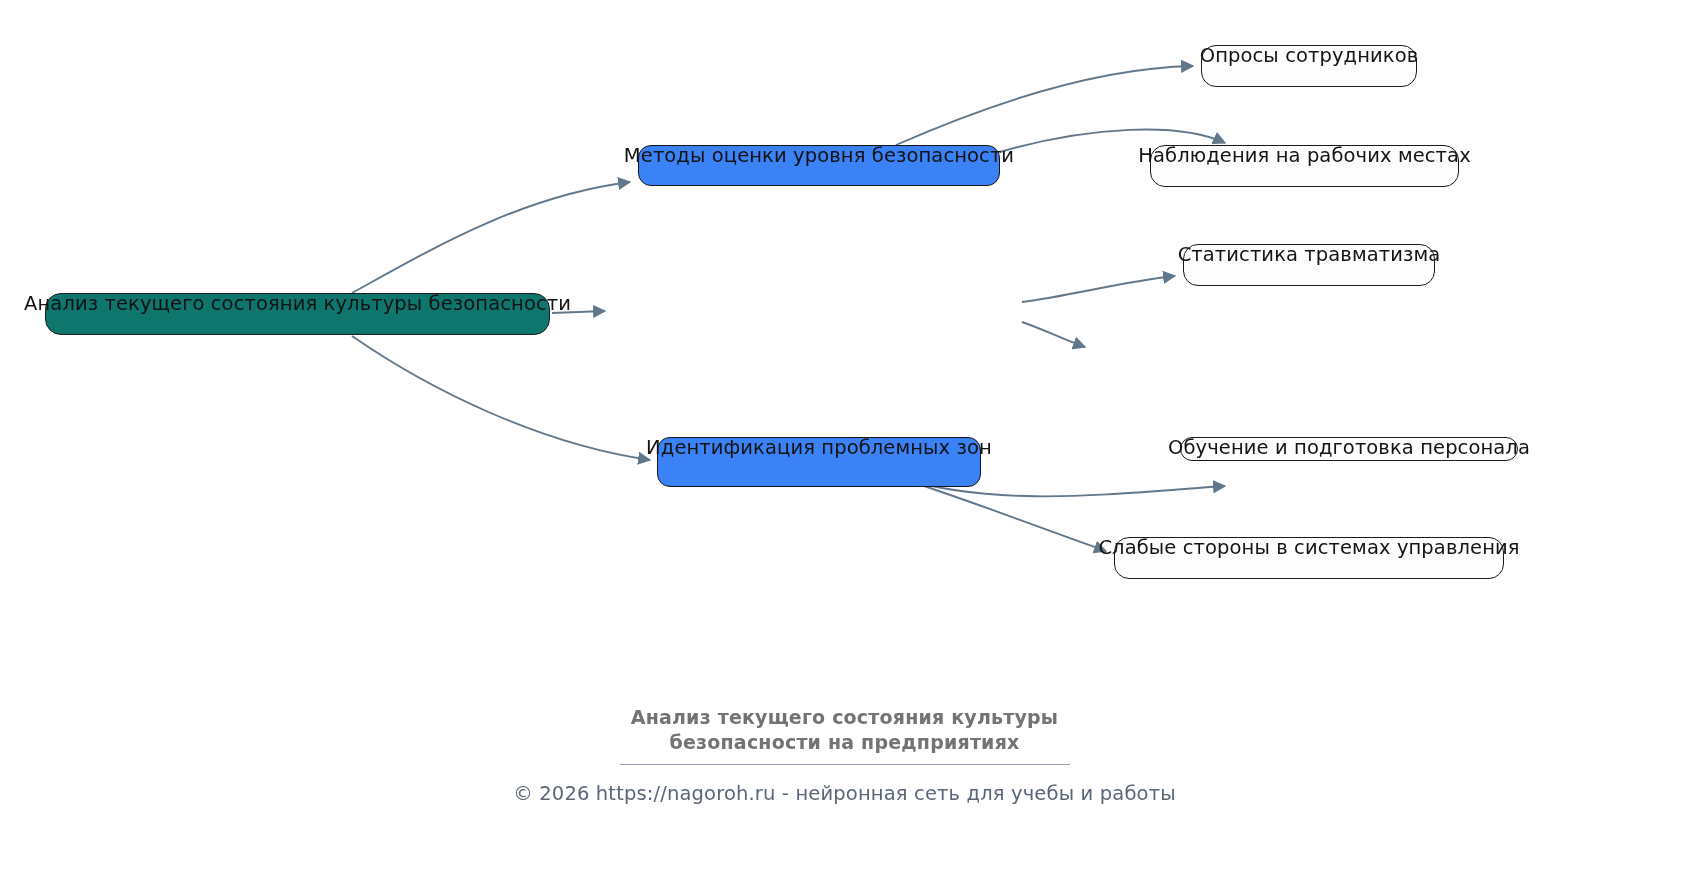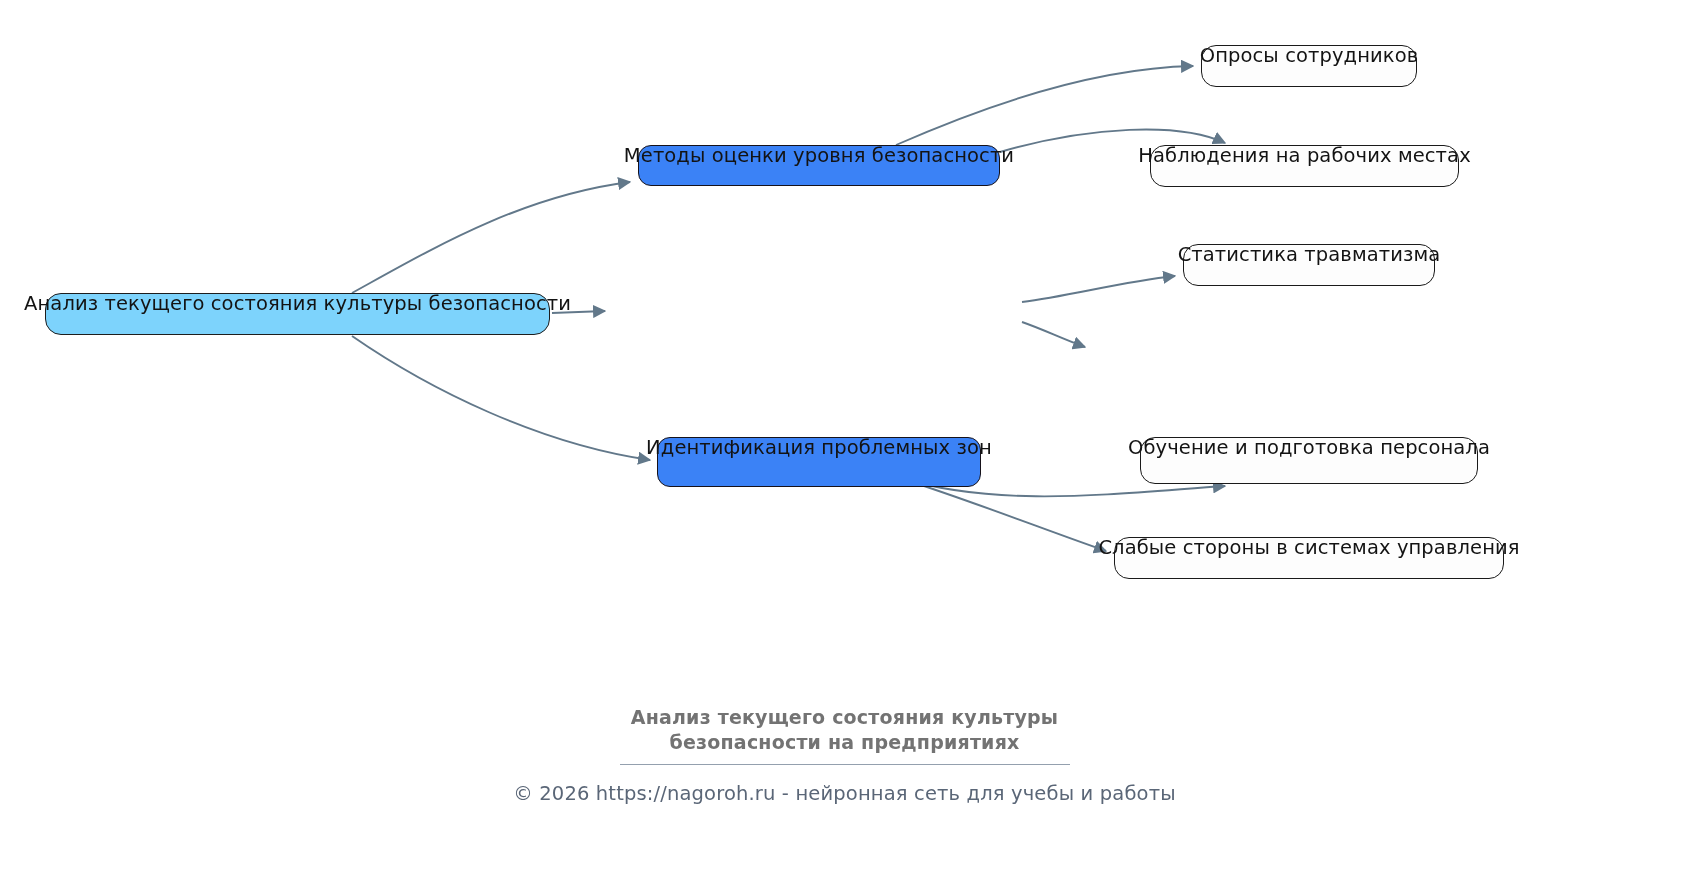--- a/index.html
+++ b/index.html
@@ -37,21 +37,21 @@
     border-radius: 14px;
     border: 1.6px solid #17131b;
     font-size: 19.5px;
     letter-spacing: 0.1px;
     line-height: 1;
     color: #131313;
     padding: 0 16px;
     z-index: 3;
   }
   .node.root {
-    background: #7dd3fc;
+    background: #0f766e;
     border-color: #1d1d1d;
     border-radius: 16px;
   }
   .node.branch {
     background: #3b82f6;
     border-color: #16121a;
     border-radius: 13px;
   }
   .node.leaf {
     background: #fdfdfd;
@@ -127,21 +127,21 @@
     <span>Опросы сотрудников</span>
   </div>
   <div class="node leaf" style="left:1150px; top:145px; width:309px; height:42px;">
     <span>Наблюдения на рабочих местах</span>
   </div>
 
   <div class="node leaf" style="left:1183px; top:244px; width:252px; height:42px;">
     <span>Статистика травматизма</span>
   </div>
 
-  <div class="node leaf" style="left:1140px; top:437px; width:338px; height:47px;">
+  <div class="node leaf" style="left:1180px; top:437px; width:338px; height:24px;">
     <span>Обучение и подготовка персонала</span>
   </div>
   <div class="node leaf" style="left:1114px; top:537px; width:390px; height:42px;">
     <span>Слабые стороны в системах управления</span>
   </div>
 
   <div id="footer" style="top:705px;">
     <div class="footer-title">
       <div>Анализ текущего состояния культуры</div>
       <div>безопасности на предприятиях</div>

